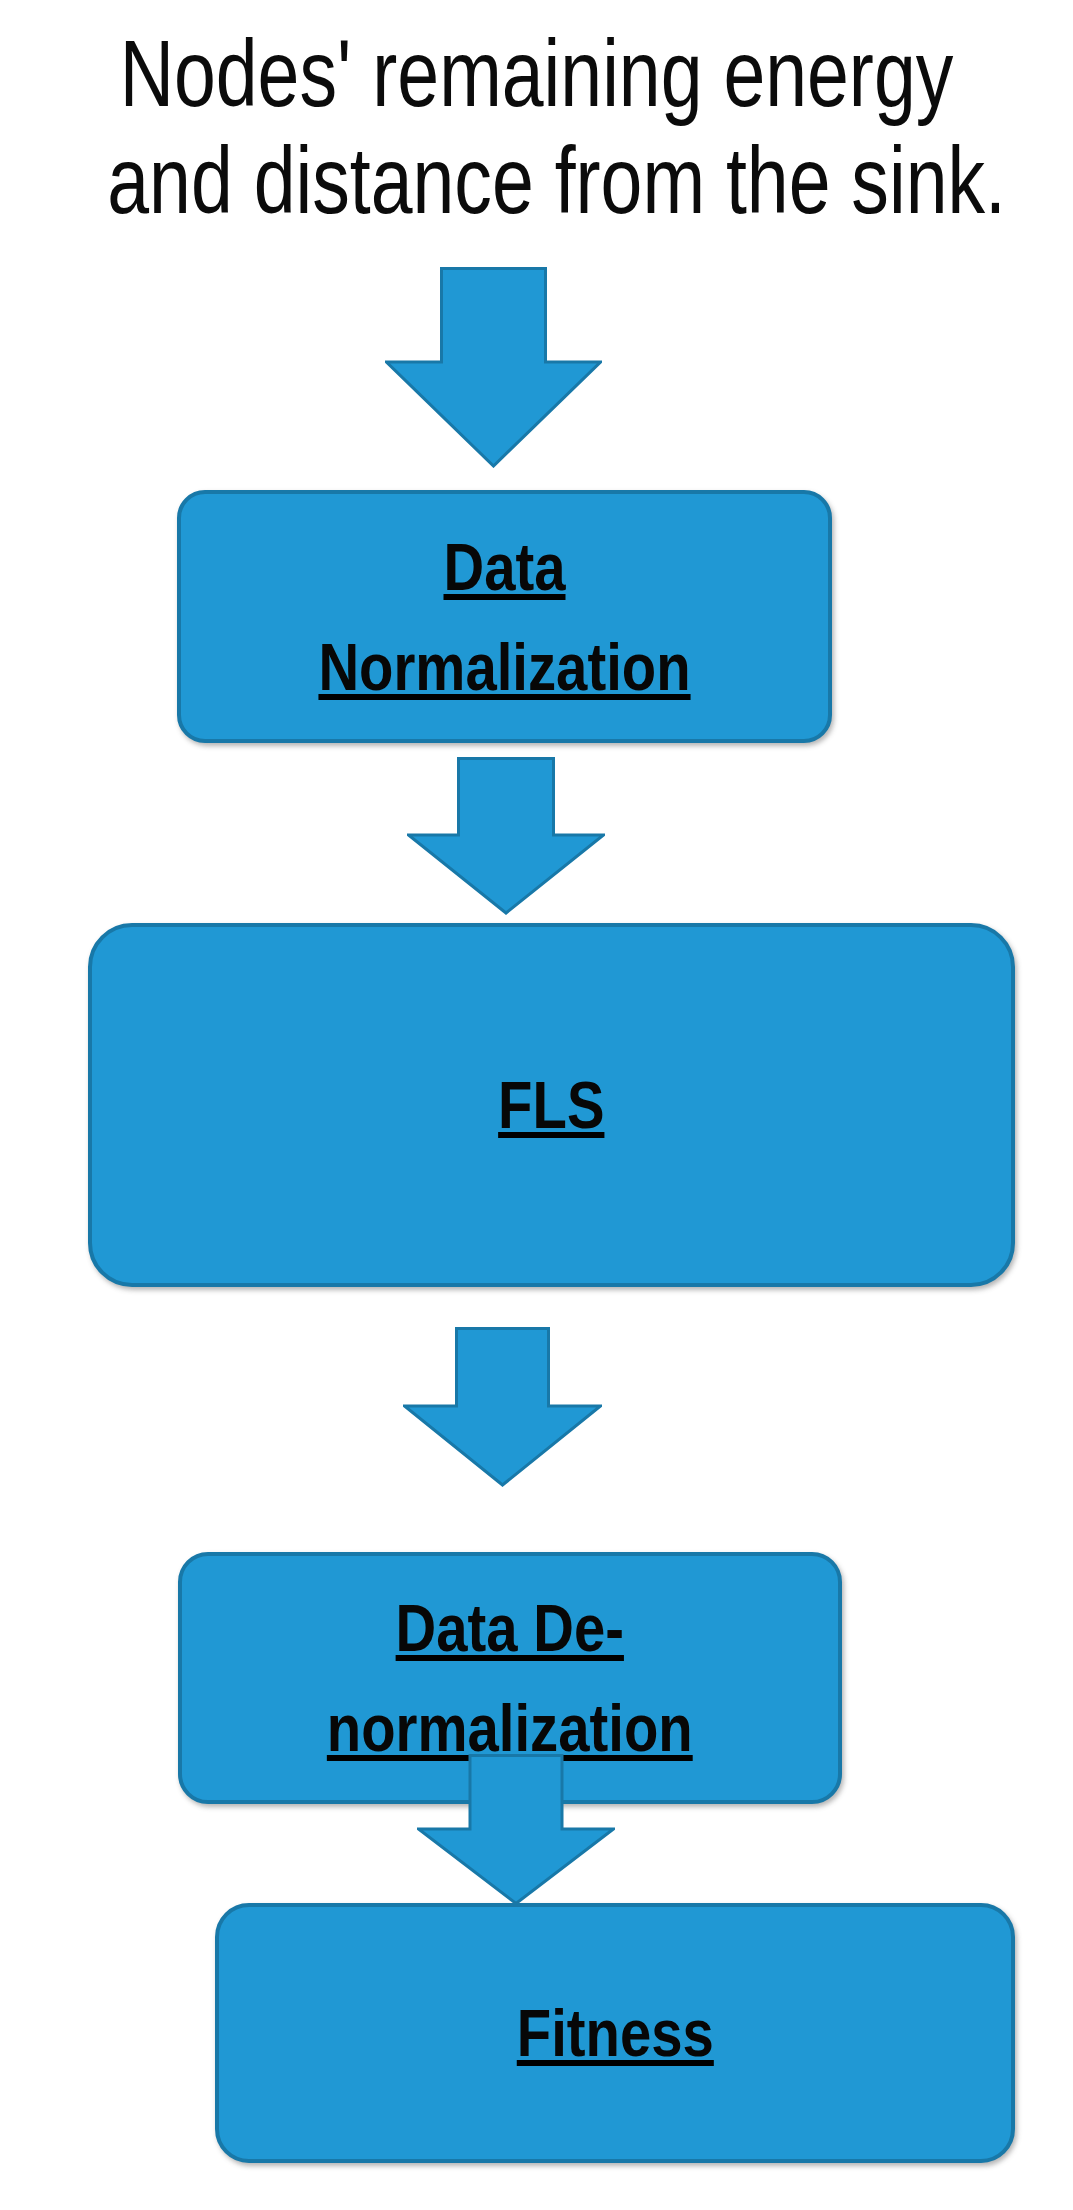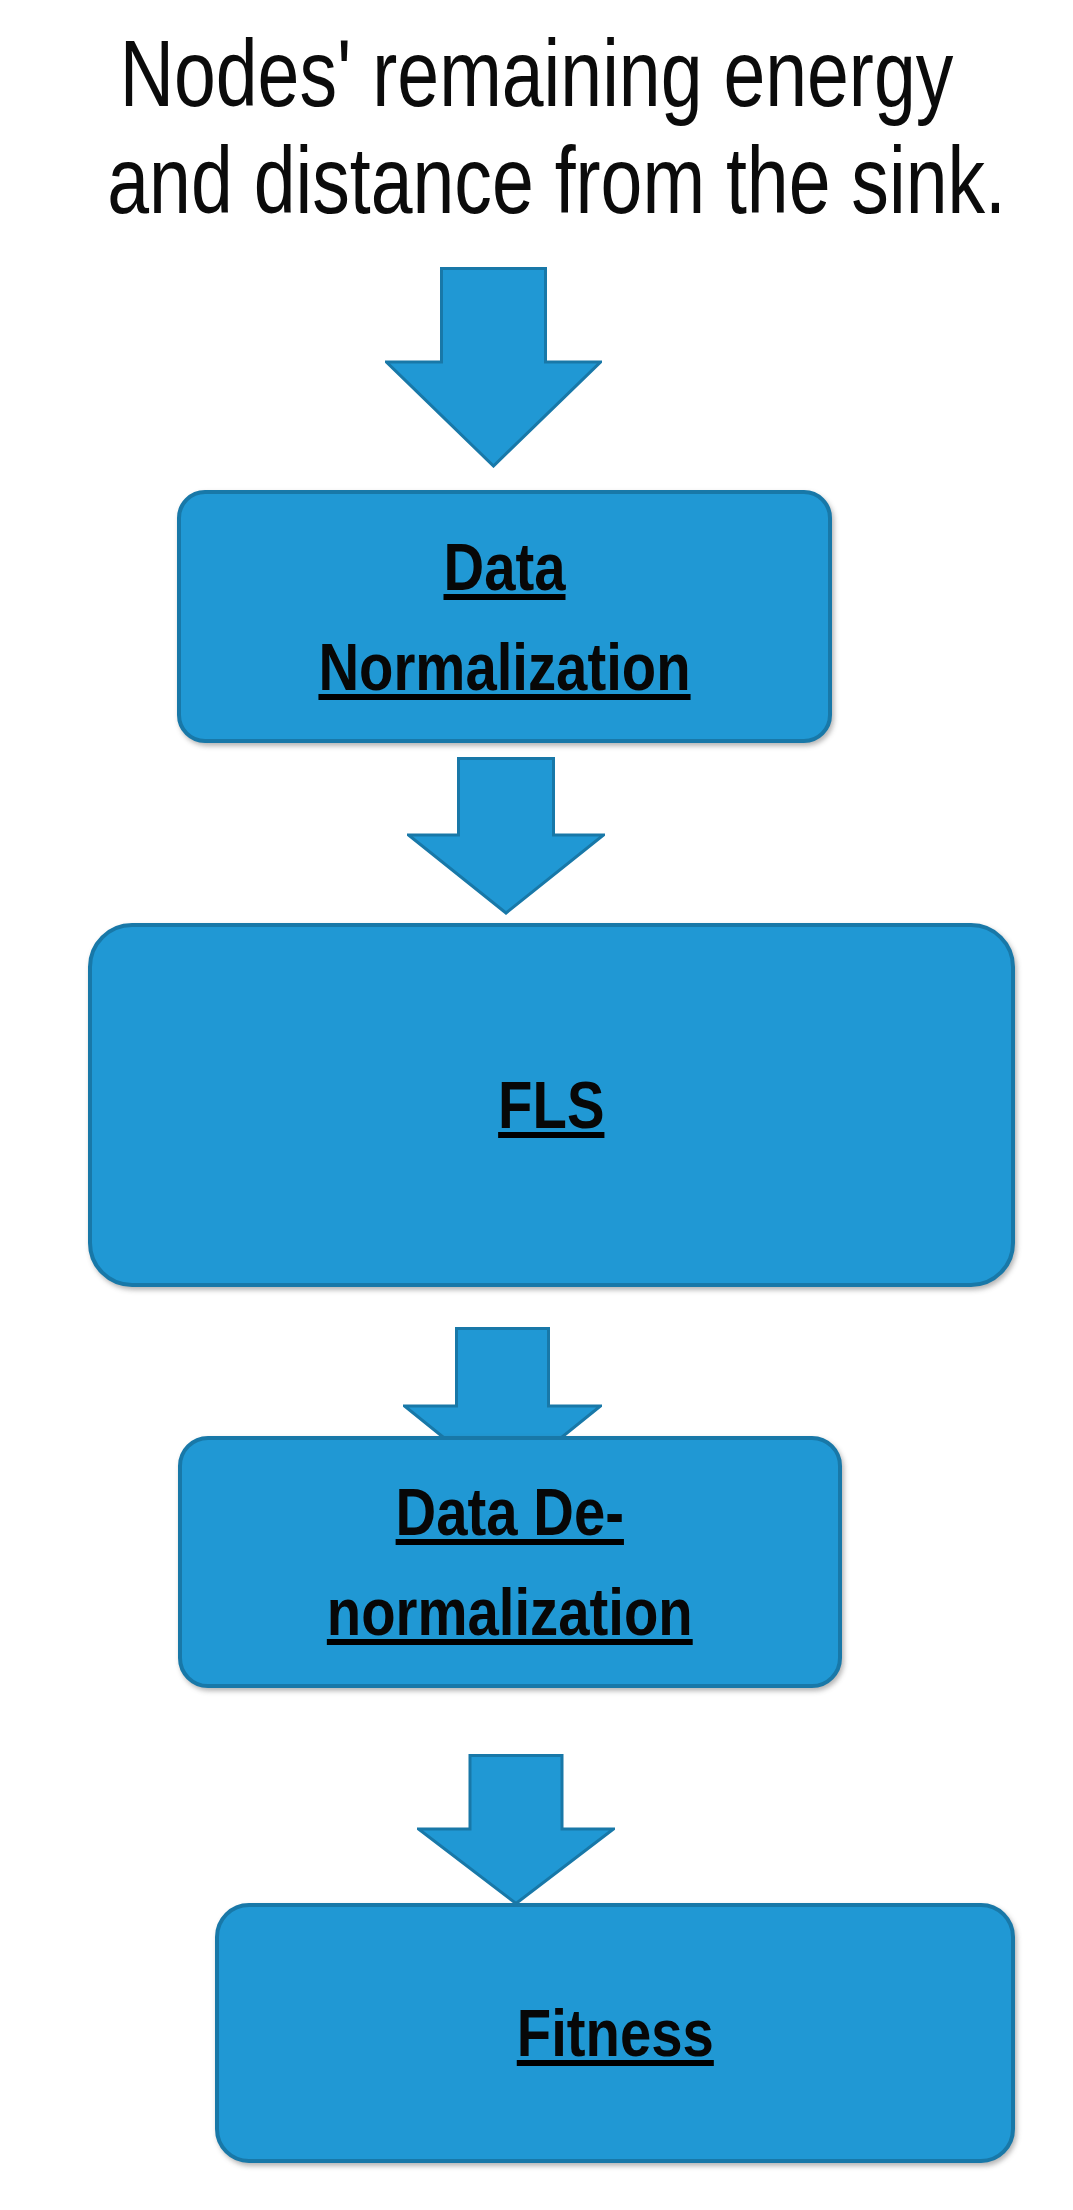--- a/index.html
+++ b/index.html
@@ -39,21 +39,21 @@
     color:#070707;
     font-size:67px;
     line-height:100px;
     text-align:center;
     transform:scaleX(0.84);
     transform-origin:50% 50%;
     white-space:nowrap;
   }
   .box-normalization{left:177px; top:490px; width:655px; height:253px; border-radius:28px;}
   .box-fls          {left:48px;  top:923px; width:927px; height:364px; border-radius:44px;margin-left:40px;}
-  .box-denorm       {left:178px; top:1436px;width:664px; height:252px; border-radius:30px;}
+  .box-denorm       {left:178px; top:1552px;width:664px; height:252px; border-radius:30px;}
   .box-fitness      {left:215px; top:1903px;width:800px; height:260px; border-radius:34px;}
   .arrow{position:absolute;}
   .arrow polygon{
     fill:var(--shape-fill);
     stroke:var(--shape-border);
     stroke-width:3;
     stroke-linejoin:miter;
   }
   .arrow-1{left:385px; top:267px;  width:217px; height:201px;}
   .arrow-2{left:407px; top:757px;  width:198px; height:158px;}

